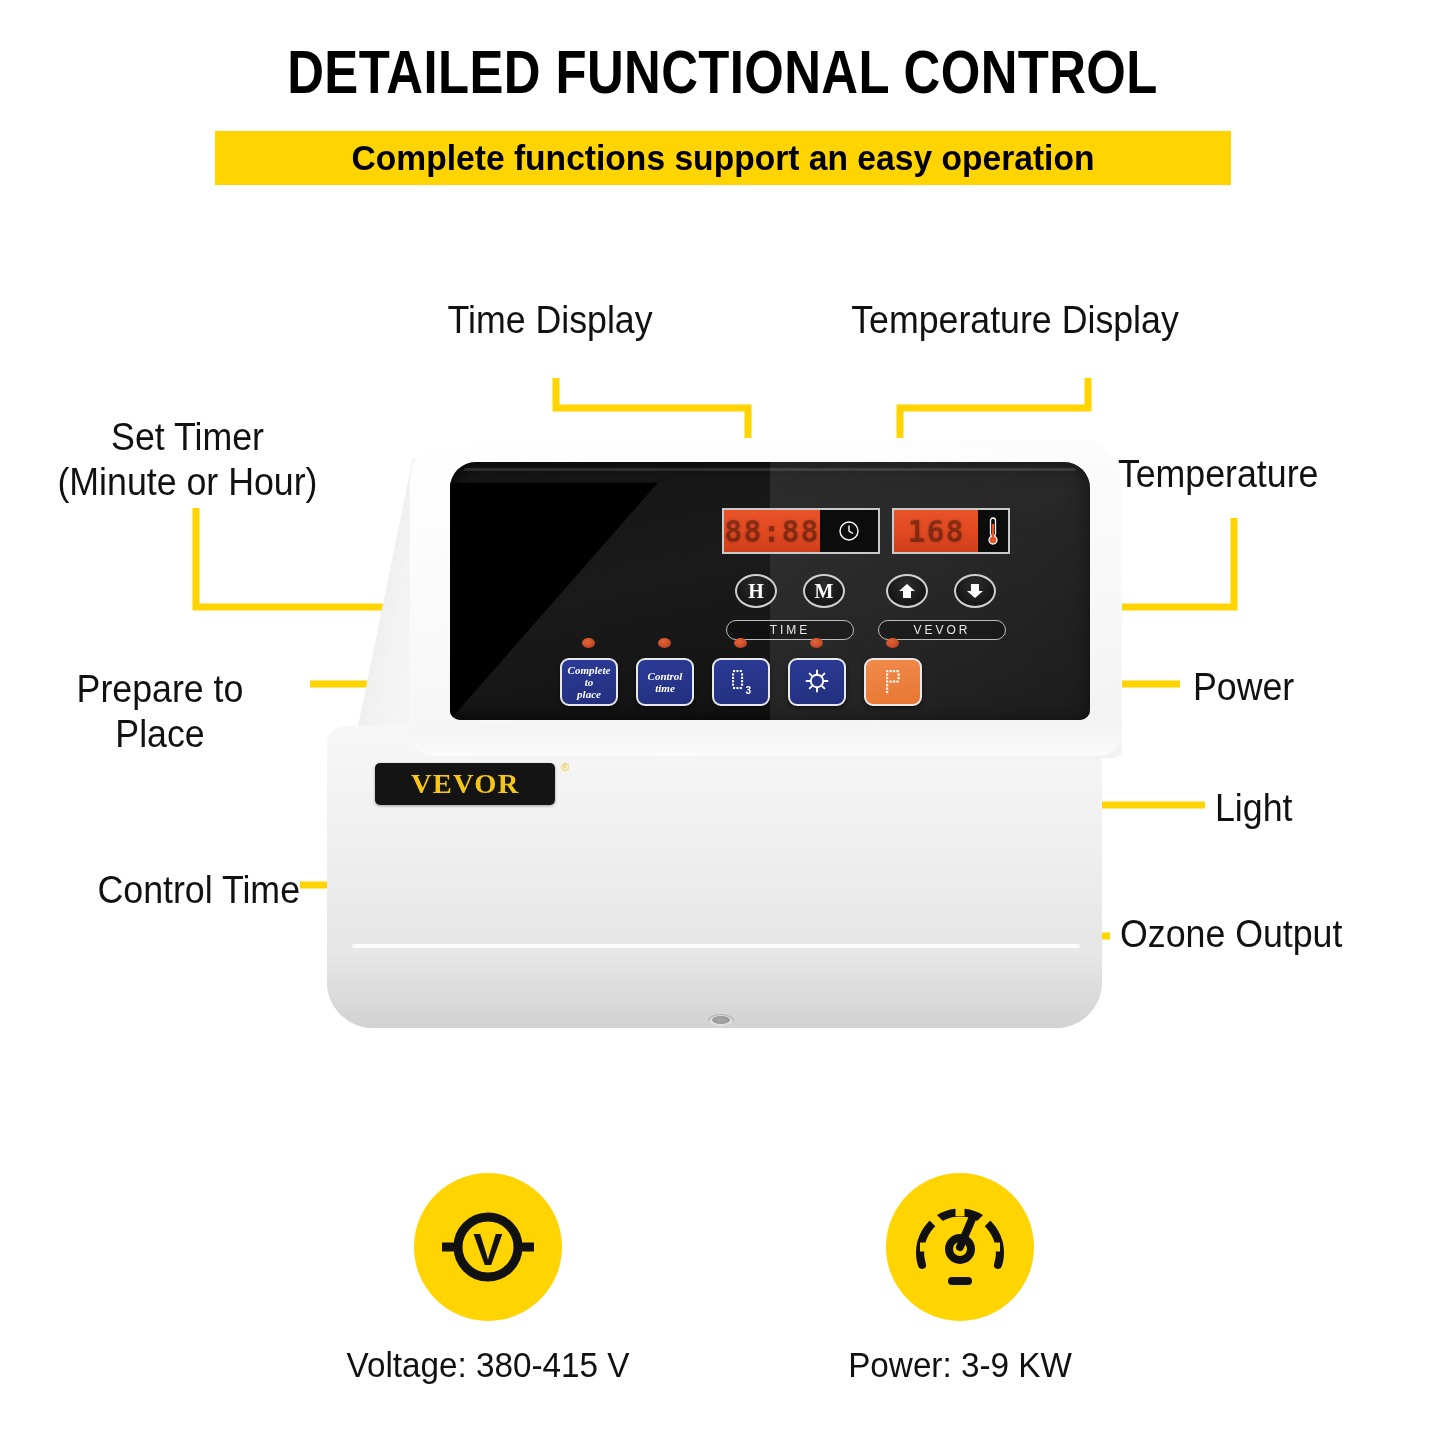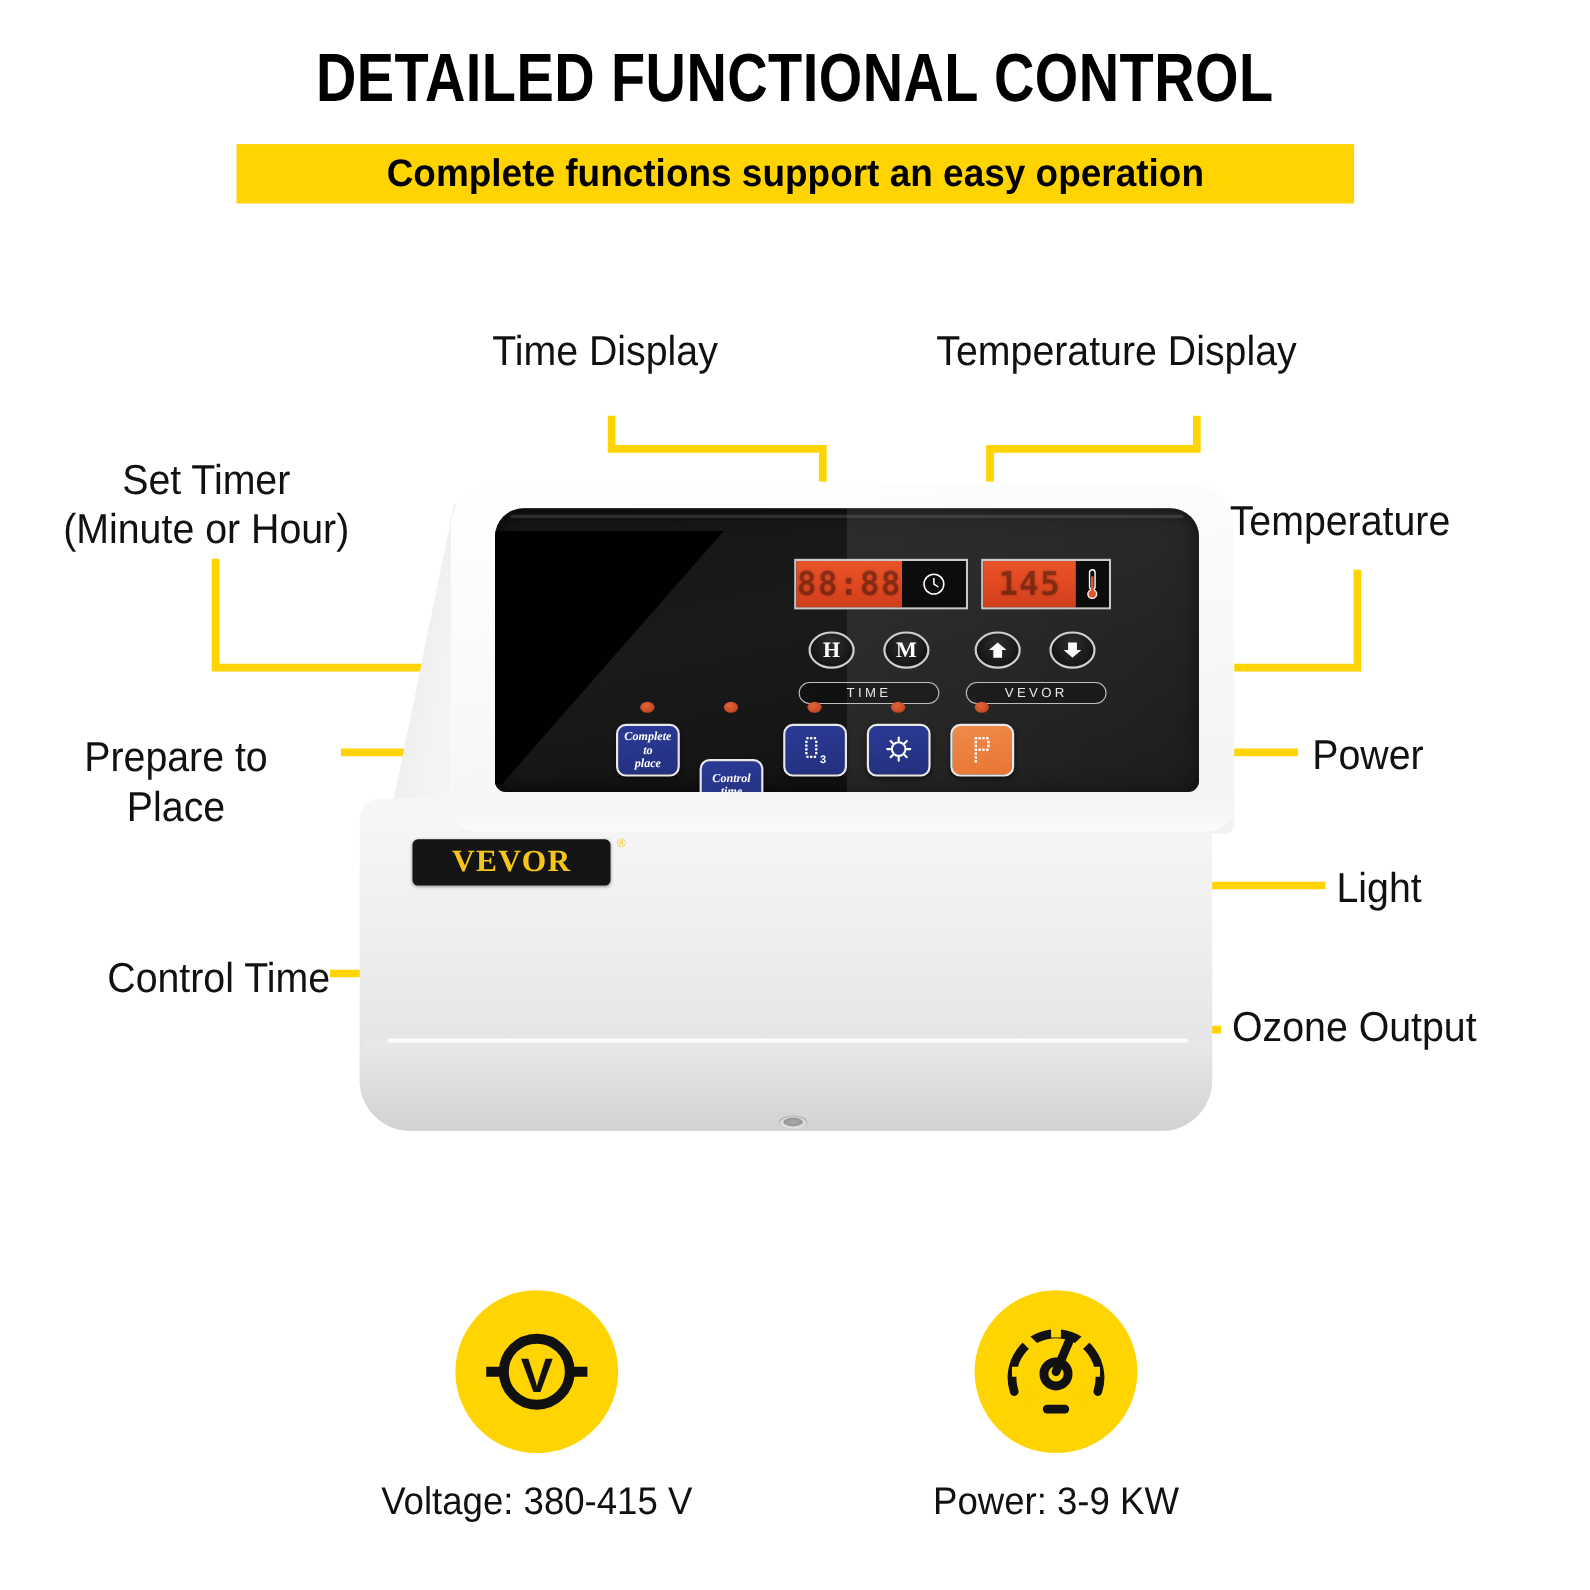--- a/index.html
+++ b/index.html
@@ -223,21 +223,21 @@
     flex-direction:column;
     box-shadow:0 2px 4px rgba(0,0,0,.5);
   }
   .fbtn.blue   { background:linear-gradient(170deg,#2b3a96 0%,#23307e 100%); }
   .fbtn.orange { background:linear-gradient(170deg,#f08a4a 0%,#e87633 100%); }
   .fbtn-label {
     color:#fff; font-size:11px; line-height:1.12; text-align:center;
     font-family:"Liberation Serif", serif; font-style:italic; font-weight:bold;
   }
   #fb1 { left:110px; }
-  #fb2 { left:186px;margin-top:32px; }
+  #fb2 { left:186px; }
   #fb3 { left:262px; }
   #fb4 { left:338px; }
   #fb5 { left:414px; }
   .led-dot {
     position:absolute; top:176px; width:13px; height:10px;
     border-radius:50%;
     background:radial-gradient(ellipse at 40% 35%,#e2643a,#b43a18);
   }
   #ld1 { left:132px; } #ld2 { left:208px; } #ld3 { left:284px; }
   #ld4 { left:360px; } #ld5 { left:436px; }
@@ -351,21 +351,21 @@
       <div class="led-icon-box">
         <svg class="clock-glyph" viewBox="0 0 24 24" fill="none" stroke="#ffffff" stroke-width="1.4">
           <circle cx="12" cy="12" r="9"></circle>
             <path d="M12 6.5 V12 L16 14.5"></path>
         </svg>
       </div>
     </div>
 
     <div class="led-frame" id="led-temp">
       <div class="led-red">
-        <span class="seg-digits">145</span>
+        <span class="seg-digits">168</span>
       </div>
       <div class="led-icon-box">
         <svg class="thermo-glyph" viewBox="0 0 14 30" fill="none" stroke="#ffffff" stroke-width="1.3">
           <rect x="4.5" y="2" width="5" height="18" rx="2.5"></rect>
           <circle cx="7" cy="24" r="4" fill="#e8542a" stroke="#ffffff"></circle>
           <rect x="5.8" y="8" width="2.4" height="14" fill="#e8542a" stroke="none"></rect>
         </svg>
       </div>
     </div>
 

